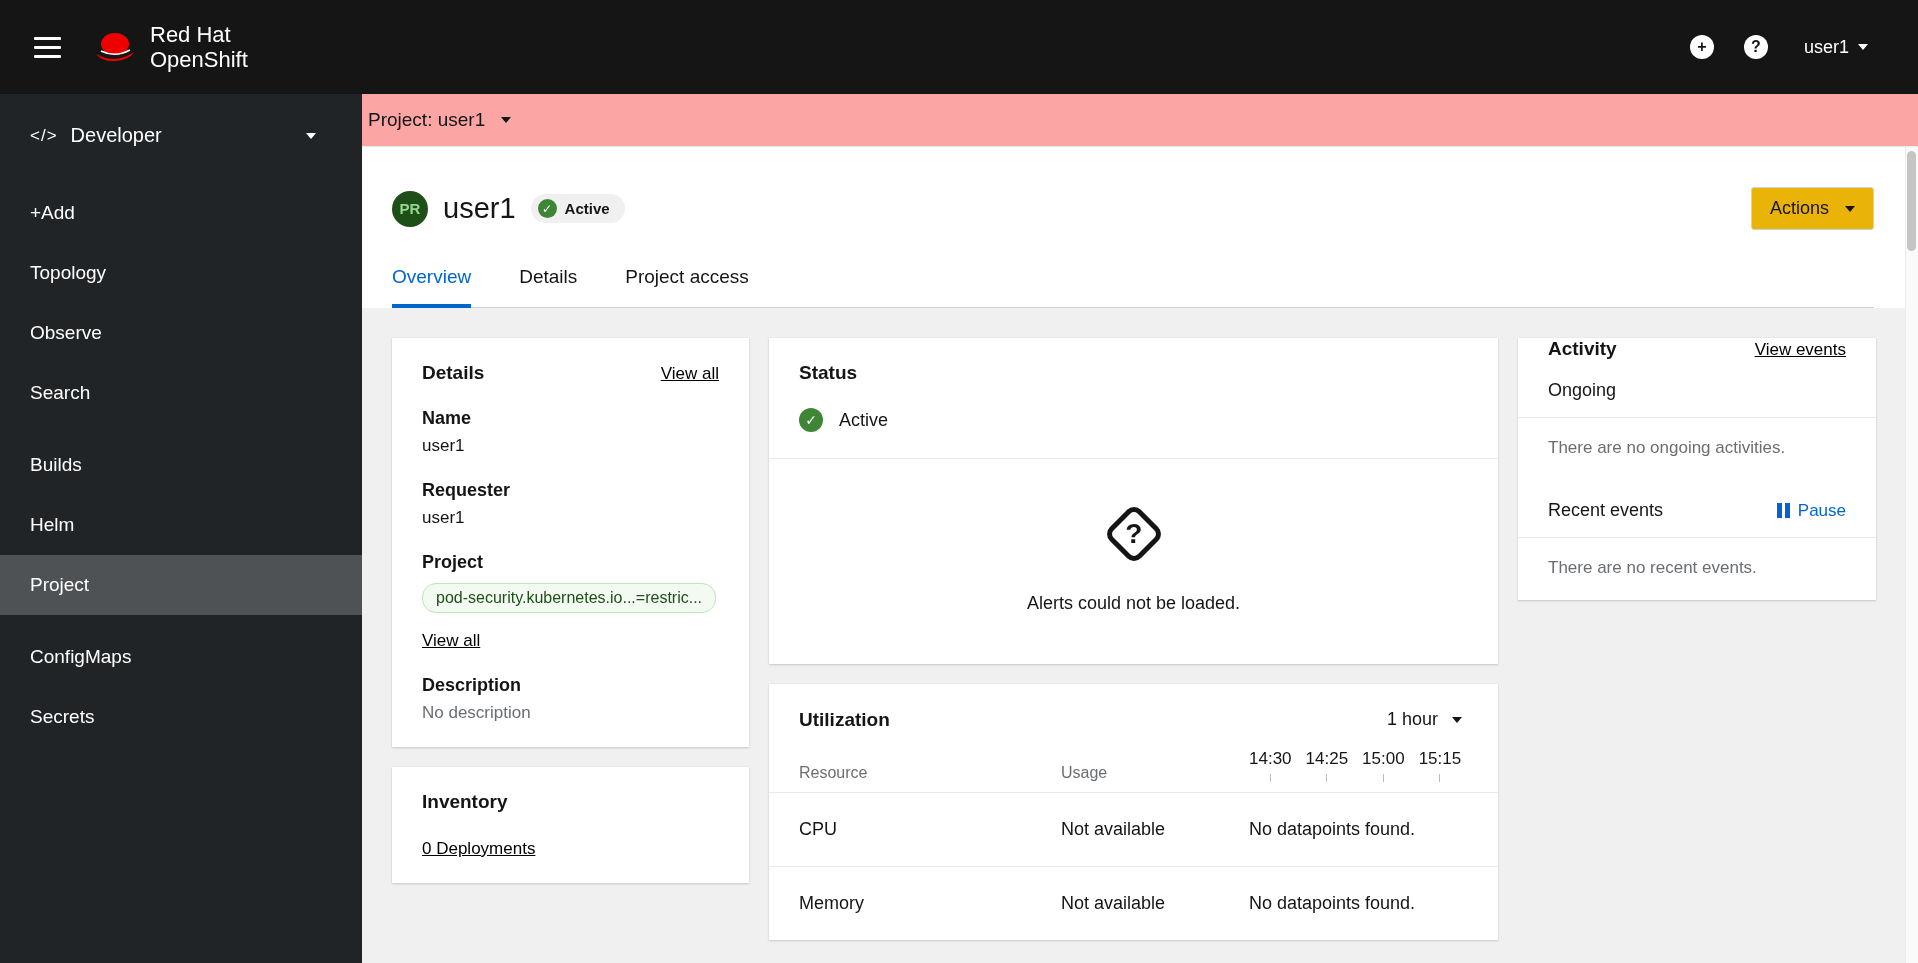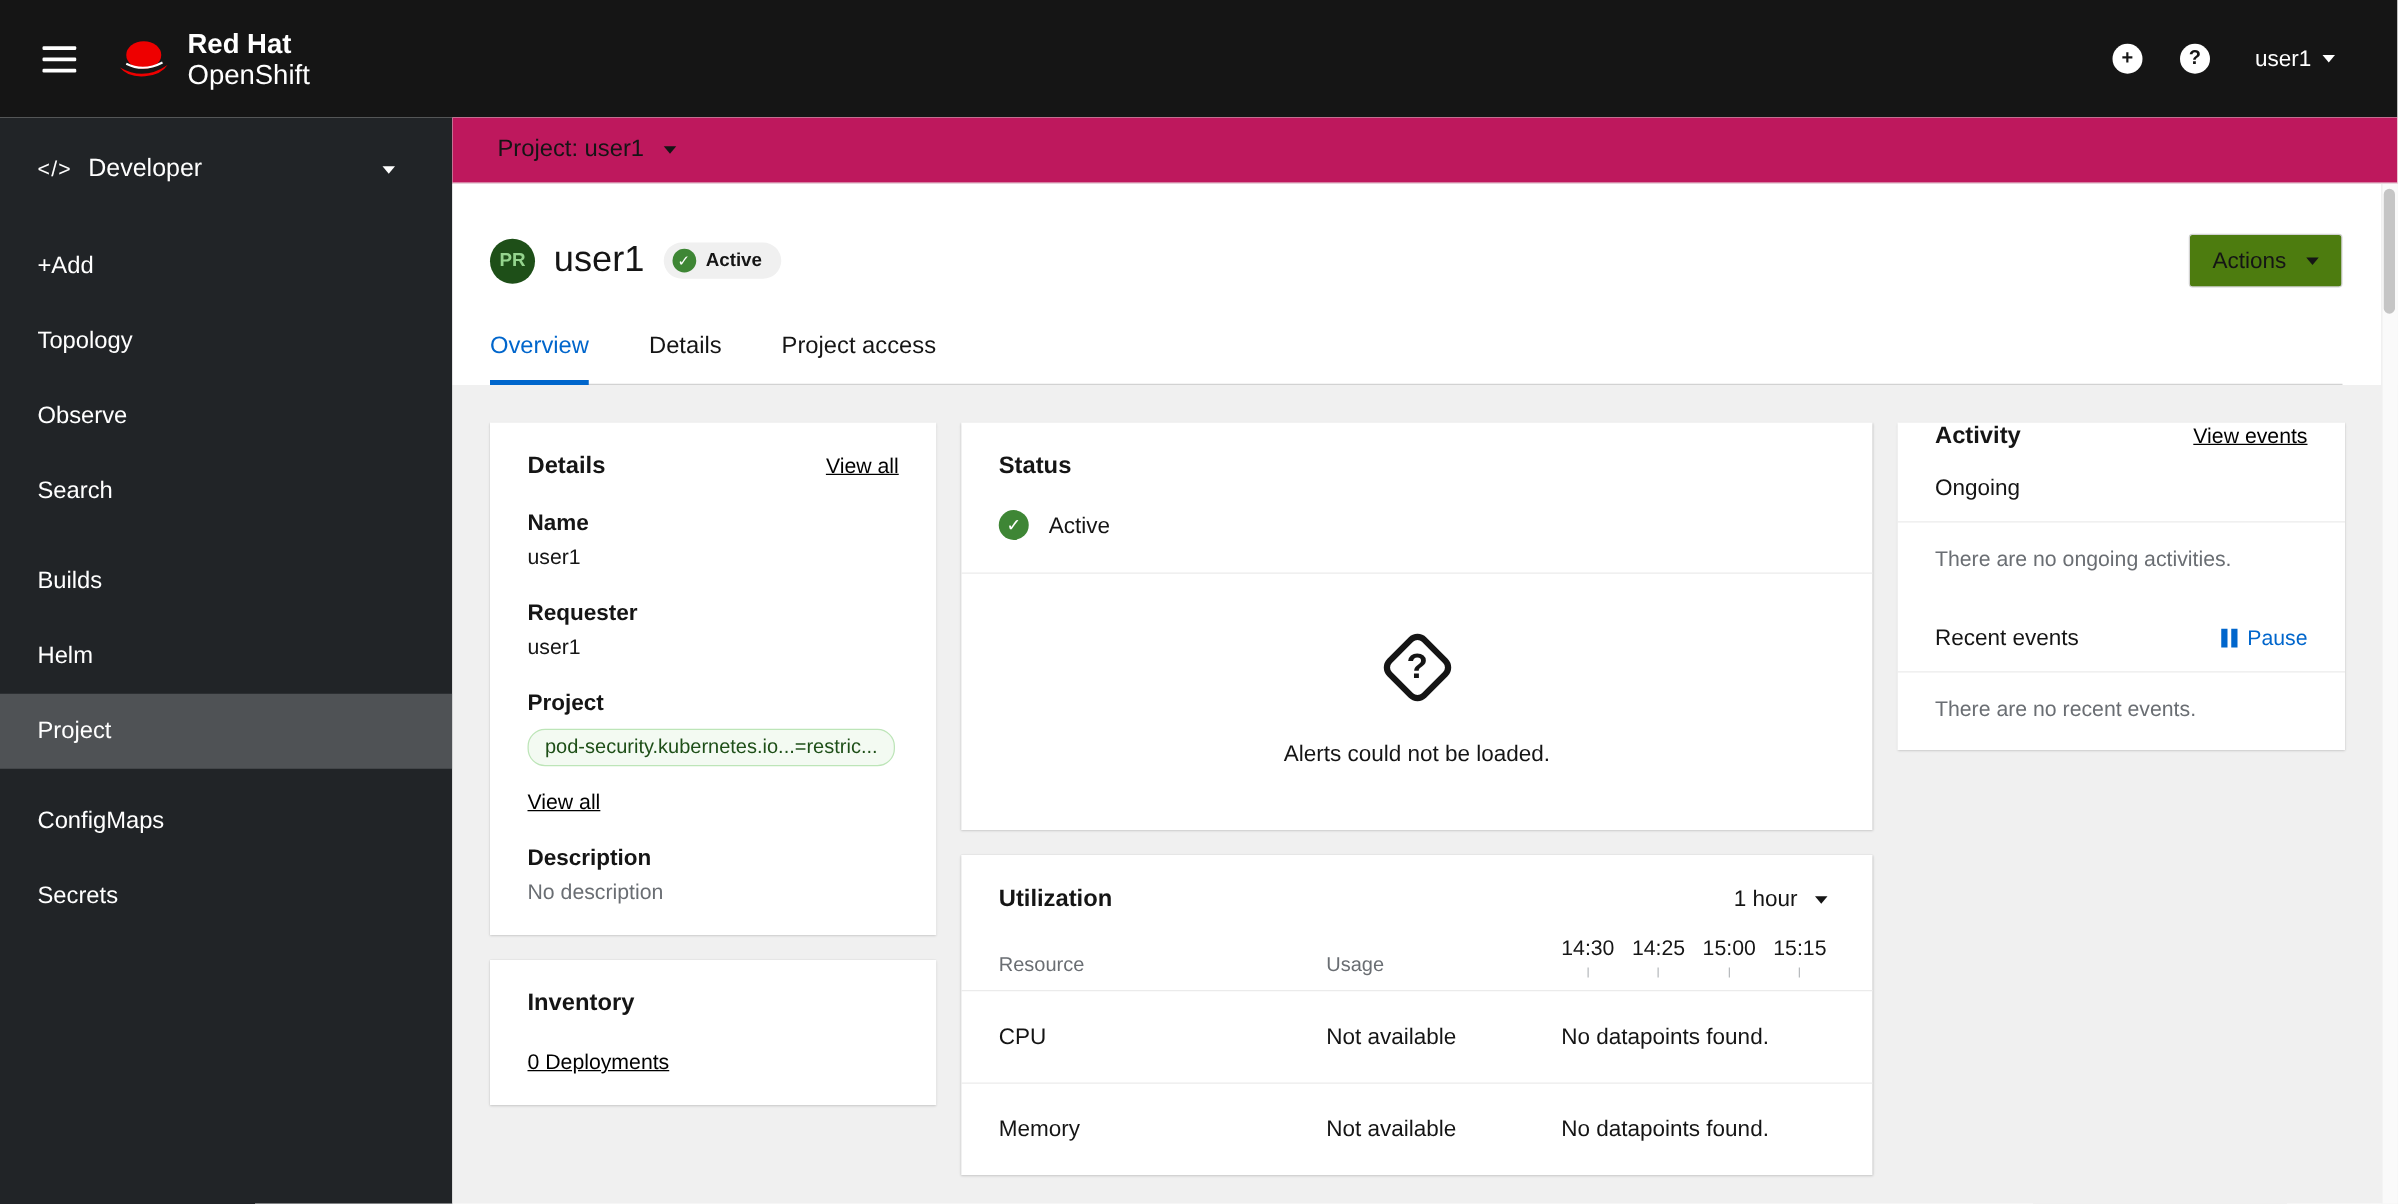--- a/index.html
+++ b/index.html
@@ -10,21 +10,21 @@
     color:#151515; background:#fff;
   }
 
   
   .masthead { height:94px; background:#151515; display:flex; align-items:center; padding:0 44px 0 26px; }
   .hamburger { background:none; border:none; cursor:pointer; display:flex; flex-direction:column; gap:6px; padding:8px; }
   .hamburger i { width:27px; height:3px; background:#fff; border-radius:1px; display:block; }
   .brand { display:flex; align-items:center; gap:13px; margin-left:24px; }
   .brand svg { display:block; }
   .brand-text { display:flex; flex-direction:column; color:#fff; font-size:22px; line-height:1.15; }
-  .brand-text .b { font-weight:bold; }
+  .brand-text .b { font-weight:normal; }
   .mast-right { margin-left:auto; display:flex; align-items:center; gap:30px; }
   .round-icon { width:24px; height:24px; border-radius:50%; background:#fff; color:#151515;
     display:flex; align-items:center; justify-content:center; font-weight:bold; font-size:16px;
     border:none; cursor:pointer; padding:0; }
   .user-menu { background:none; border:none; color:#fff; font-size:18px; display:flex; align-items:center; gap:9px; cursor:pointer; }
   .caret { width:0; height:0; border-left:6px solid transparent; border-right:6px solid transparent; border-top:7px solid #fff; display:inline-block; }
   .caret.dark { border-top-color:#151515; }
   .caret.sm { border-left-width:5px; border-right-width:5px; border-top-width:6px; }
 
   
@@ -36,35 +36,35 @@
     background:none; border:none; color:#fff; font-size:20px; cursor:pointer; width:100%; text-align:left; }
   .perspective .spacer { flex:1; }
   .code-icon { font-size:17px; letter-spacing:1px; color:#fff; }
   .nav { padding-top:8px; }
   .nav-item { height:60px; display:flex; align-items:center; padding-left:30px; font-size:19px; color:#fff; cursor:pointer; width:100%; background:none; border:none; text-align:left; }
   .nav-item.active { background:#4f5255; }
   .nav-item.group-start { margin-top:12px; }
 
   
   .main { flex:1; display:flex; flex-direction:column; min-width:0; background:#fff; }
-  .project-bar { height:53px; flex-shrink:0; display:flex; align-items:center; padding-left:30px; background:#be185d; border-bottom:1px solid #ebebeb; }
+  .project-bar { height:53px; flex-shrink:0; display:flex; align-items:center; background:#fca5a5; border-bottom:1px solid #ebebeb; }
   .project-selector { display:flex; align-items:center; gap:16px; background:none; border:none; font-size:19px; color:#151515; cursor:pointer; }
 
   .scroll-region { flex:1; position:relative; background:#f0f0f0; overflow:hidden; }
 
   .page-header { background:#fff; padding:40px 44px 0 30px; }
   .title-row { display:flex; align-items:center; gap:15px; }
   .avatar { width:36px; height:36px; border-radius:50%; background:#1e4f18; color:#95d58e;
     display:flex; align-items:center; justify-content:center; font-size:15px; font-weight:bold; flex-shrink:0; }
   .page-title { font-size:29px; font-weight:400; margin:0; }
   .status-pill { display:flex; align-items:center; gap:8px; background:#f0f0f0; border-radius:18px; padding:5px 15px 5px 7px; font-size:15px; font-weight:bold; }
   .check-circle { width:19px; height:19px; border-radius:50%; background:#3e8635; color:#fff;
     display:flex; align-items:center; justify-content:center; font-size:12px; flex-shrink:0; }
   .check-circle.lg { width:24px; height:24px; font-size:14px; }
-  .actions-btn { margin-left:auto; background:#4d7c0f; border:1px solid #d2d2d2; border-radius:3px;
+  .actions-btn { margin-left:auto; background:#eab308; border:1px solid #d2d2d2; border-radius:3px;
     padding:10px 18px; font-size:18px; display:flex; align-items:center; gap:16px; cursor:pointer; color:#151515; }
 
   .tabs { display:flex; margin-top:36px; border-bottom:1px solid #d2d2d2; }
   .tab { background:none; border:none; cursor:pointer; font-size:19px; color:#151515; padding:0 0 19px 0; margin-right:48px; position:relative; }
   .tab.active { color:#0066cc; }
   .tab.active::after { content:""; position:absolute; left:0; right:0; bottom:-1px; height:4px; background:#0066cc; }
 
   
   .content { display:flex; gap:20px; padding:30px 42px 30px 30px; align-items:flex-start; }
   .col { display:flex; flex-direction:column; gap:20px; }

